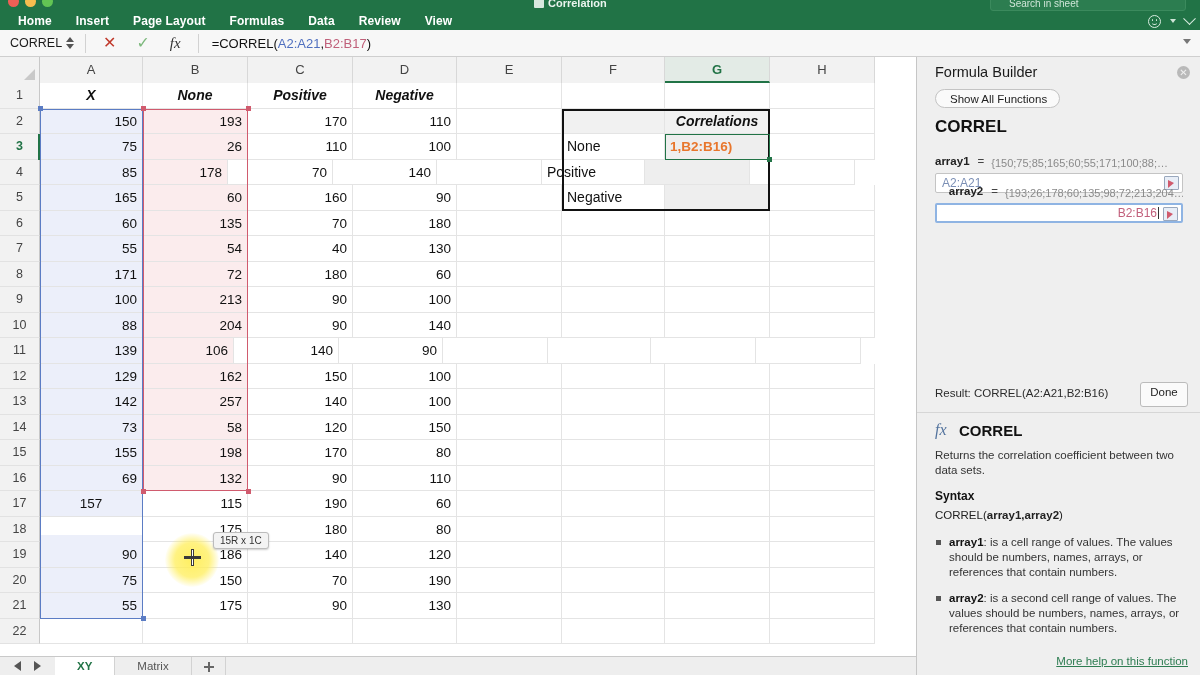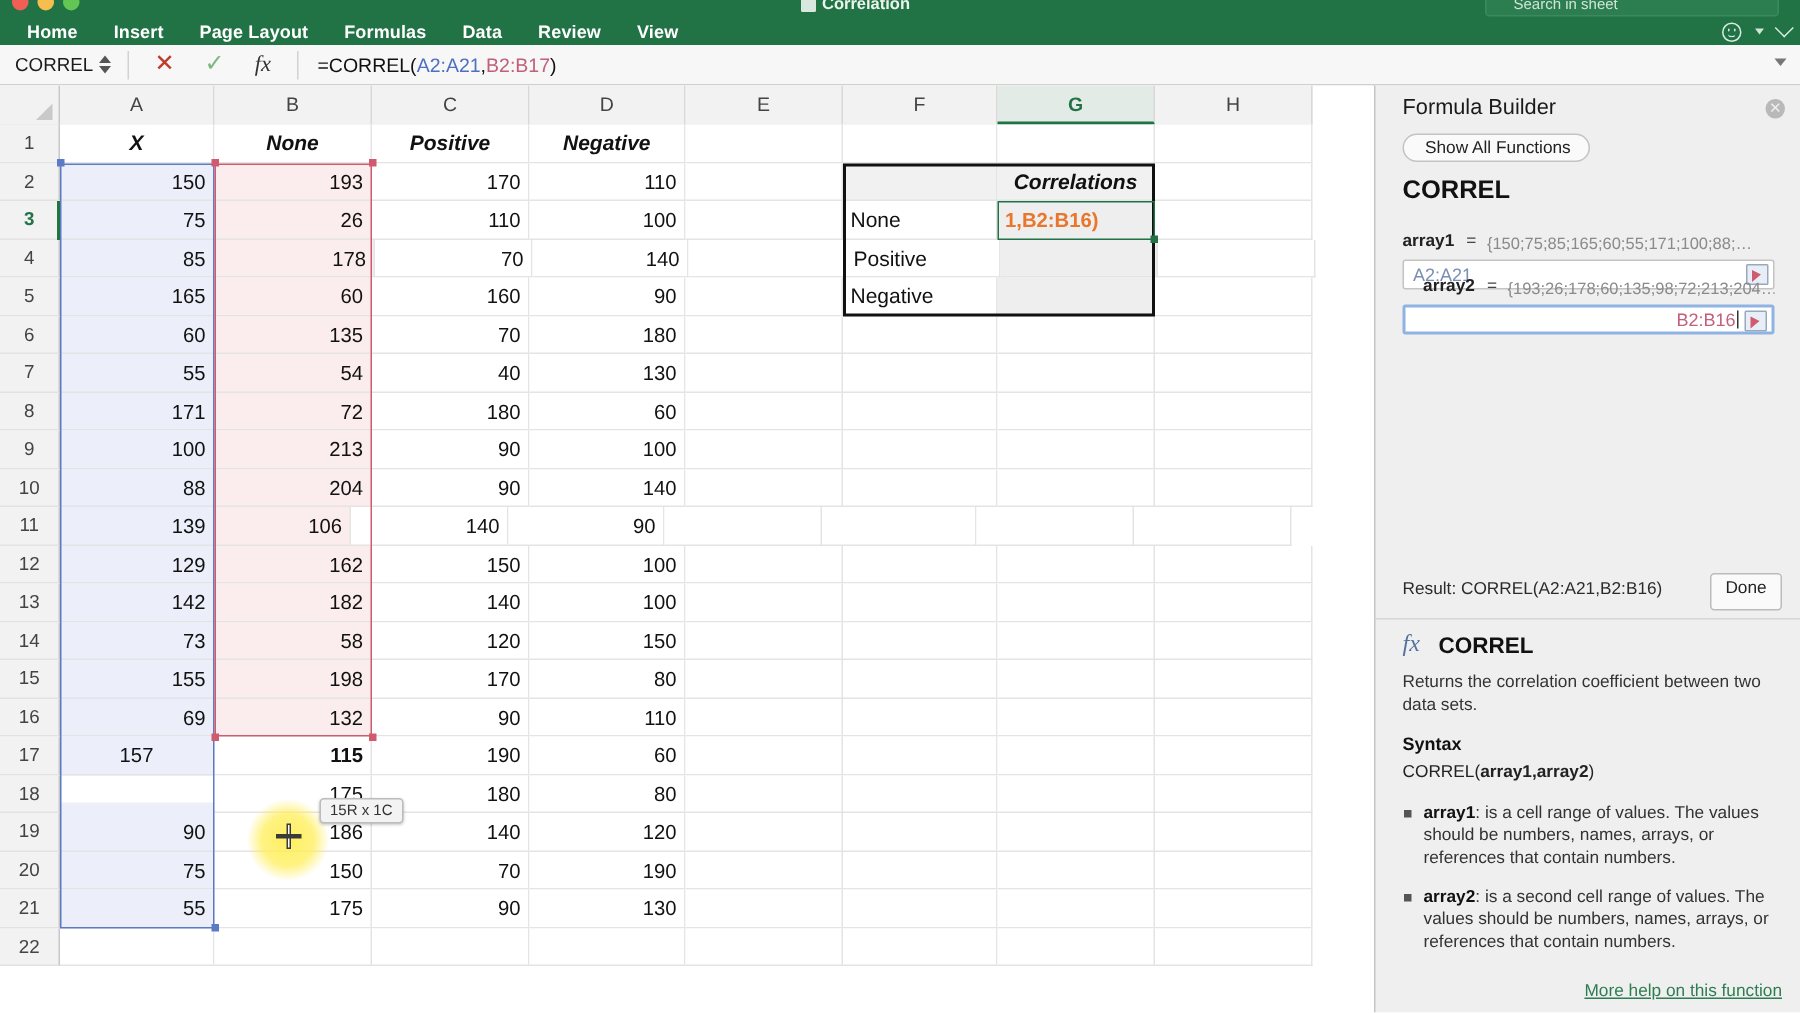--- a/index.html
+++ b/index.html
@@ -316,21 +316,21 @@
           <div class="cell selB" style="width: 105px;">26</div>
           <div class="cell" style="width: 105px;">110</div>
           <div class="cell" style="width: 104px;">100</div>
           <div class="cell" style="width: 105px;"></div>
           <div class="cell lbl" style="width: 103px;">None</div>
           <div class="cell active-fx" style="width: 105px;">1,B2:B16)</div>
           <div class="cell" style="width: 105px;"></div>
         </div>
         <div class="crow">
           <div class="cell selA" style="width: 103px;">85</div>
-          <div class="cell selB" style="width: 107px;">178</div>
+          <div class="cell selB" style="width: 85px;">178</div>
           <div class="cell" style="width: 105px;">70</div>
           <div class="cell" style="width: 104px;">140</div>
           <div class="cell" style="width: 105px;"></div>
           <div class="cell lbl" style="width: 103px;">Positive</div>
           <div class="cell gray" style="width: 105px;"></div>
           <div class="cell" style="width: 105px;"></div>
         </div>
         <div class="crow">
           <div class="cell selA" style="width: 103px;">165</div>
           <div class="cell selB" style="width: 105px;">60</div>
@@ -406,21 +406,21 @@
           <div class="cell selB" style="width: 105px;">162</div>
           <div class="cell" style="width: 105px;">150</div>
           <div class="cell" style="width: 104px;">100</div>
           <div class="cell" style="width: 105px;"></div>
           <div class="cell" style="width: 103px;"></div>
           <div class="cell" style="width: 105px;"></div>
           <div class="cell" style="width: 105px;"></div>
         </div>
         <div class="crow">
           <div class="cell selA" style="width: 103px;">142</div>
-          <div class="cell selB" style="width: 105px;">182</div>
+          <div class="cell selB" style="width: 105px;">257</div>
           <div class="cell" style="width: 105px;">140</div>
           <div class="cell" style="width: 104px;">100</div>
           <div class="cell" style="width: 105px;"></div>
           <div class="cell" style="width: 103px;"></div>
           <div class="cell" style="width: 105px;"></div>
           <div class="cell" style="width: 105px;"></div>
         </div>
         <div class="crow">
           <div class="cell selA" style="width: 103px;">73</div>
           <div class="cell selB" style="width: 105px;">58</div>
@@ -446,21 +446,21 @@
           <div class="cell selB" style="width: 105px;">132</div>
           <div class="cell" style="width: 105px;">90</div>
           <div class="cell" style="width: 104px;">110</div>
           <div class="cell" style="width: 105px;"></div>
           <div class="cell" style="width: 103px;"></div>
           <div class="cell" style="width: 105px;"></div>
           <div class="cell" style="width: 105px;"></div>
         </div>
         <div class="crow">
           <div class="cell selA" style="width: 103px; text-align: center;">157</div>
-          <div class="cell" style="width: 105px; font-weight: bold;">115</div>
+          <div class="cell" style="width: 105px;">115</div>
           <div class="cell" style="width: 105px;">190</div>
           <div class="cell" style="width: 104px;">60</div>
           <div class="cell" style="width: 105px;"></div>
           <div class="cell" style="width: 103px;"></div>
           <div class="cell" style="width: 105px;"></div>
           <div class="cell" style="width: 105px;"></div>
         </div>
         <div class="crow">
           <div class="cell selA" style="width: 103px; margin-top: 18px;">148</div>
           <div class="cell" style="width: 105px;">175</div>
@@ -564,14 +564,23 @@
     <div class="fb-syntax"><span>CORREL(</span><b>array1,array2</b><span>)</span></div>
 
     <div class="fb-bullets">
       <div class="fb-bullet"><b>array1</b><span>: is a cell range of values. The values should be numbers, names, arrays, or references that contain numbers.</span></div>
       <div class="fb-bullet"><b>array2</b><span>: is a second cell range of values. The values should be numbers, names, arrays, or references that contain numbers.</span></div>
     </div>
 
     <div class="fb-morehelp">More help on this function</div>
   </div>
 
+  <div class="tabbar">
+    <div class="navarrows">
+      <span class="tri-l"></span>
+      <span class="tri-r"></span>
+    </div>
+    <div class="stab active">XY</div>
+    <div class="stab">Matrix</div>
+    <div class="addsheet"></div>
+  </div>
 
 </div>
 
 </body></html>

